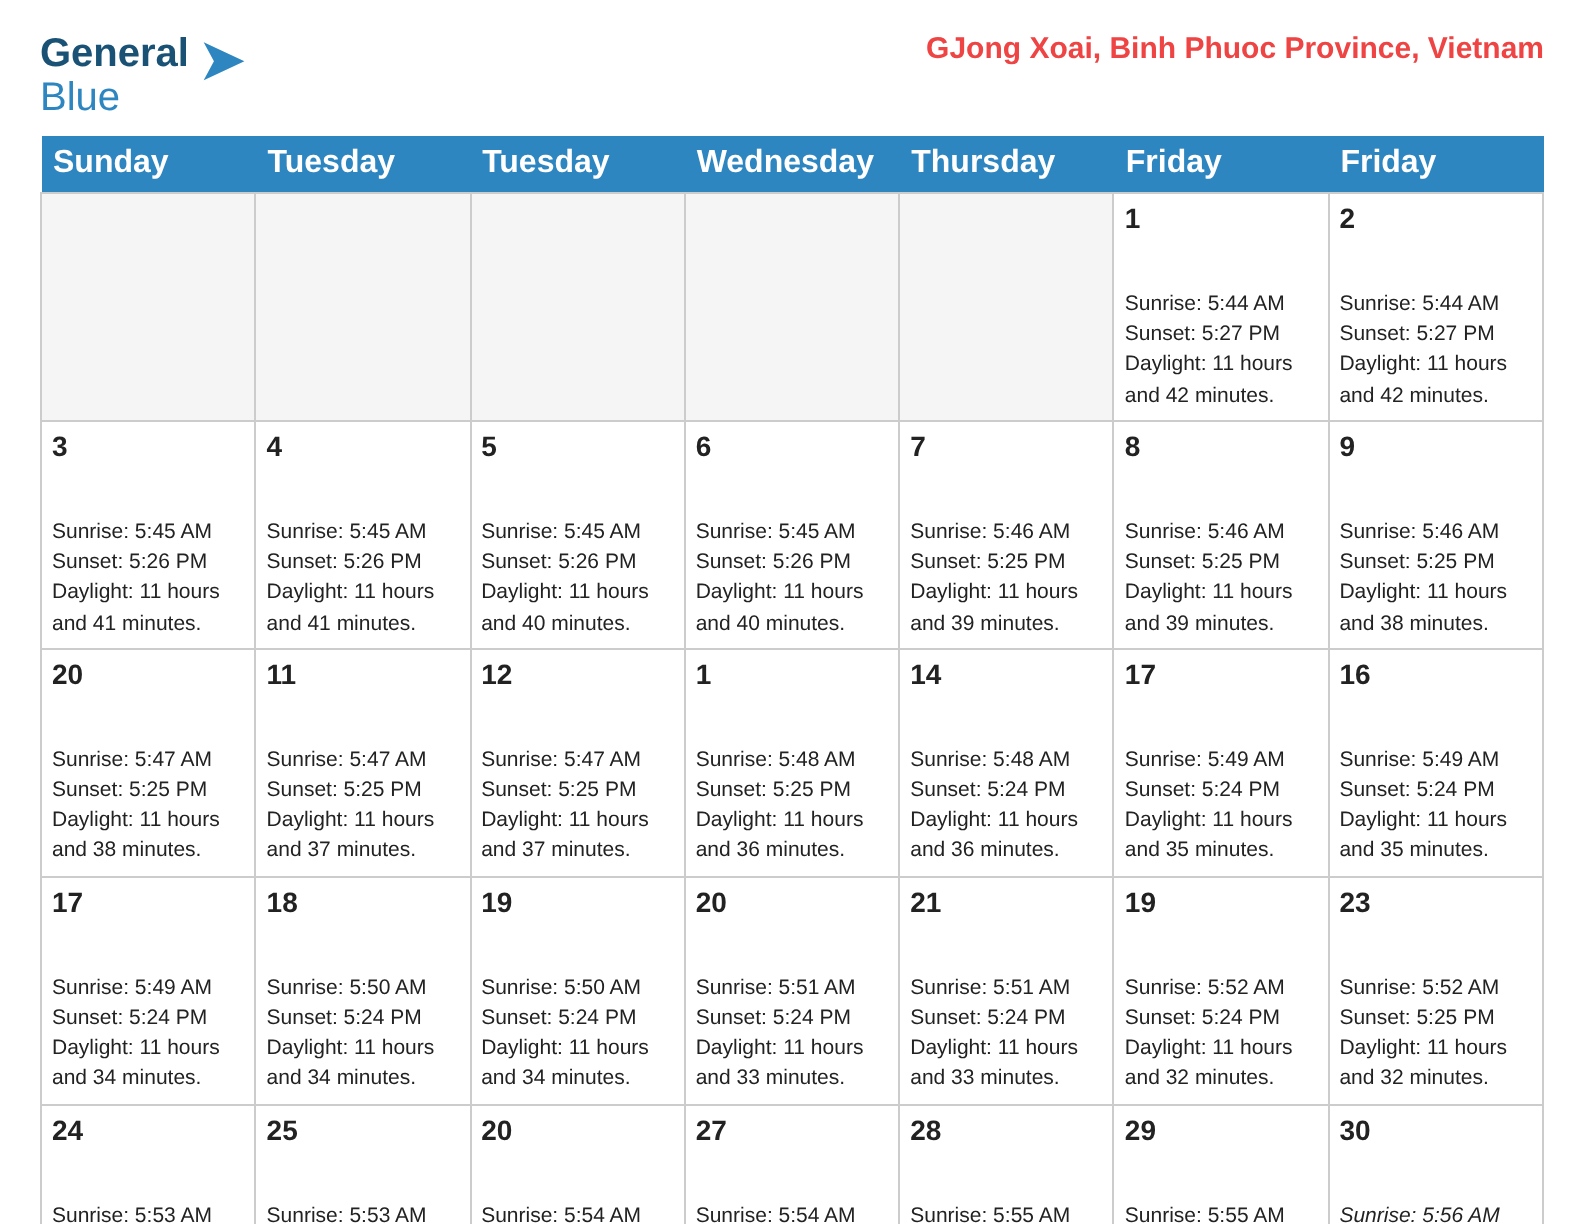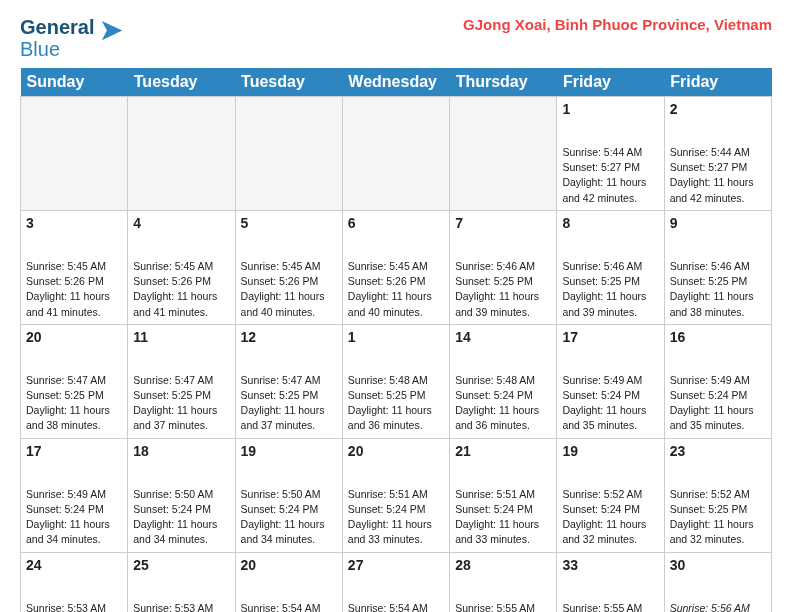--- a/index.html
+++ b/index.html
@@ -256,21 +256,21 @@
 and 31 minutes.</div>
           </td>
           <td>
             <span class="day-num">28</span>
             <div class="day-info" style="white-space: pre-line;">Sunrise: 5:55 AM
 Sunset: 5:25 PM
 Daylight: 11 hours
 and 30 minutes.</div>
           </td>
           <td>
-            <span class="day-num">33</span>
+            <span class="day-num">29</span>
             <div class="day-info" style="white-space: pre-line;">Sunrise: 5:55 AM
 Sunset: 5:25 PM
 Daylight: 11 hours
 and 30 minutes.</div>
           </td>
           <td>
             <span class="day-num">30</span>
             <div class="day-info" style="white-space: pre-line; font-style: italic;">Sunrise: 5:56 AM
 Sunset: 5:26 PM
 Daylight: 11 hours

